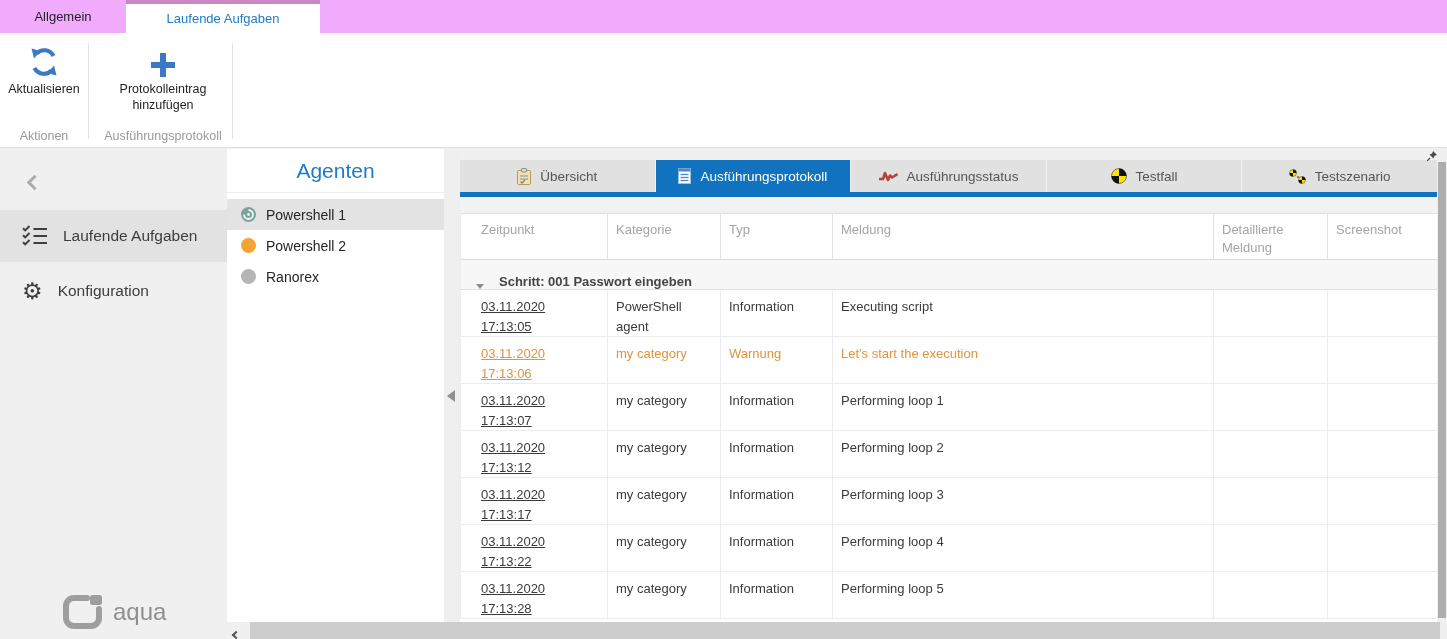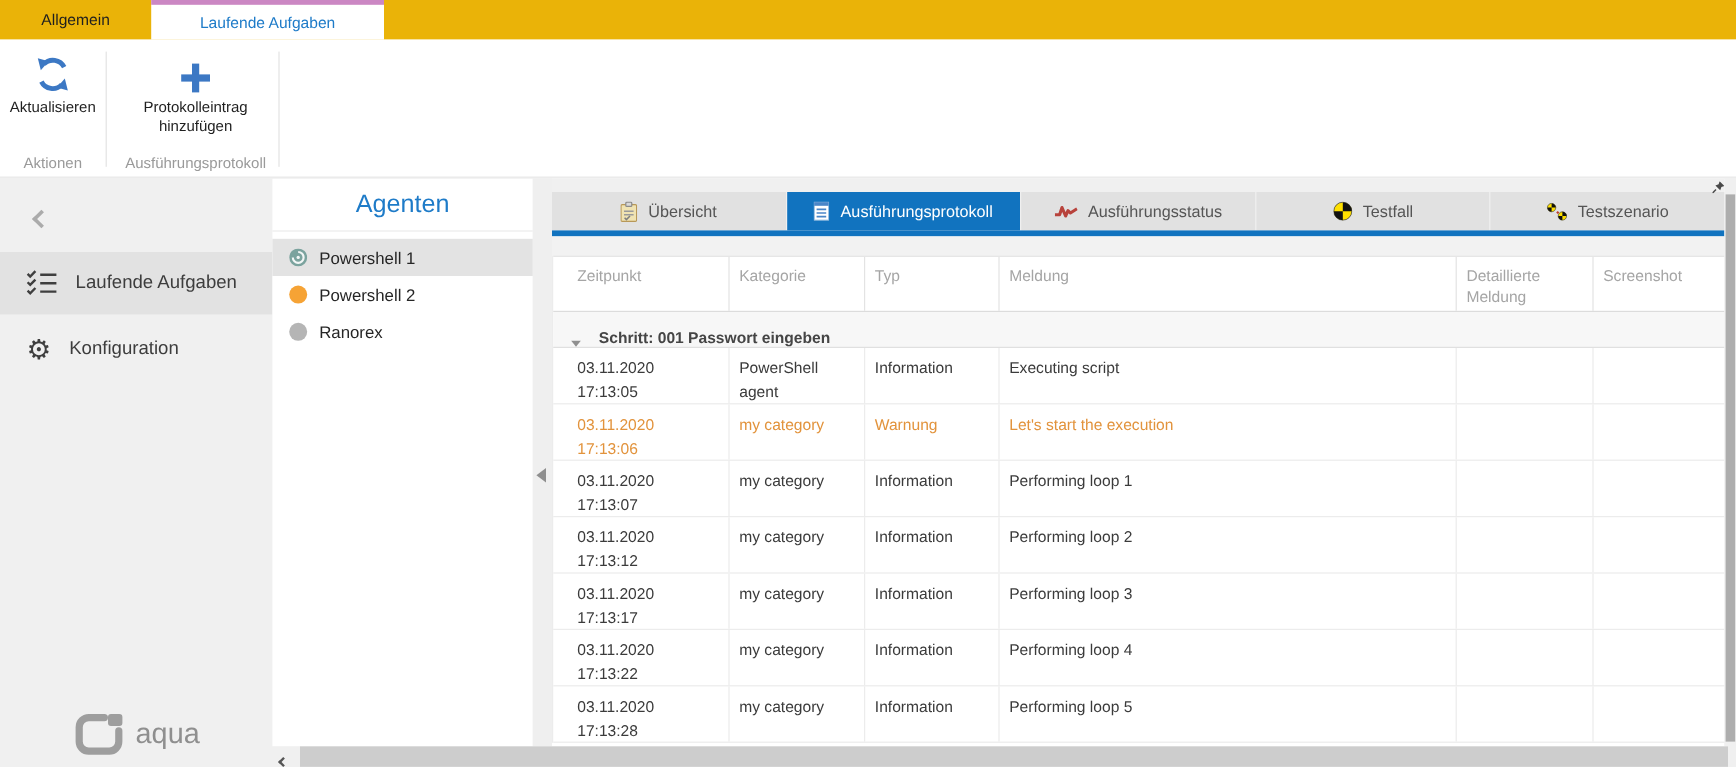--- a/index.html
+++ b/index.html
@@ -2,21 +2,21 @@
 <html><head>
 <meta charset="utf-8">
 <style>
   * { margin:0; padding:0; box-sizing:border-box; }
   html,body { width:1447px; height:639px; overflow:hidden; background:#f0f0f0;
     font-family:"Liberation Sans", sans-serif; -webkit-font-smoothing:antialiased; }
 
   
   #ribbon { position:absolute; left:0; top:0; width:1447px; height:148px; background:#fff;
     border-bottom:1px solid #e2e2e2; }
-  #ribbon-tabstrip { position:relative; height:33px; background:#eab308; }
+  #ribbon-tabstrip { position:relative; height:33px; background:#f0abfc; }
   .rtab { position:absolute; top:0; height:33px; display:flex; align-items:center;
     justify-content:center; font-size:13px; color:#1f1f1f; cursor:default; }
   #rtab-allgemein { left:0; width:126px; }
   #rtab-laufende { left:126px; width:194px; background:#fff; color:#1e7bc8;
     border-top:4px solid #cb87c3; }
   #ribbon-content { position:relative; height:114px; background:#fff; }
   .rbtn { position:absolute; top:6px; height:100px; display:flex; flex-direction:column;
     align-items:center; text-align:center; background:none; border:none; cursor:pointer;
     font-family:inherit; }
   #btn-refresh { left:2px; width:84px; }
@@ -83,21 +83,21 @@
   #group-row { height:30px; display:flex; align-items:flex-end; background:#f7f7f7;
     border-bottom:1px solid #e0e0e0; cursor:pointer; }
   #group-caret { margin-left:15px; width:0; height:0; border-left:4px solid transparent;
     border-right:4px solid transparent; border-top:5px solid #8f8f8f; }
   #group-label { margin-left:15px; font-size:13px; font-weight:bold; color:#454545; }
   .data-row { height:47px; border-bottom:1px solid #ececec; cursor:pointer; }
   .data-row .cell { padding:7px 8px 0 8px; font-size:13px; color:#3b3b3b;
     border-right:1px solid #ececec; line-height:1.55; overflow:hidden; }
   .data-row .cell:first-child { padding-left:20px; }
   .data-row .cell:last-child { border-right:none; }
-  .data-row .d { display:block; }
+  .data-row .d { display:block;text-decoration:underline; }
   .data-row.warn .cell { color:#e2933c; }
 
   
   #vscroll { position:absolute; left:1437px; top:160px; width:10px; height:462px; background:#f0f0f0; }
   #vscroll-thumb { position:absolute; left:1px; top:2px; width:8px; height:456px; background:#adadad; }
   #hscroll { position:absolute; left:227px; top:622px; width:1220px; height:17px; background:#f0f0f0; }
   #hscroll-left { position:absolute; left:6px; top:4px; background:none; border:none; cursor:pointer; }
   .chev-left-sm { display:inline-block; width:6px; height:6px; border-left:2px solid #555;
     border-bottom:2px solid #555; transform:rotate(45deg); }
   #hscroll-thumb { position:absolute; left:23px; top:0; width:1190px; height:17px; background:#cdcdcd; }

